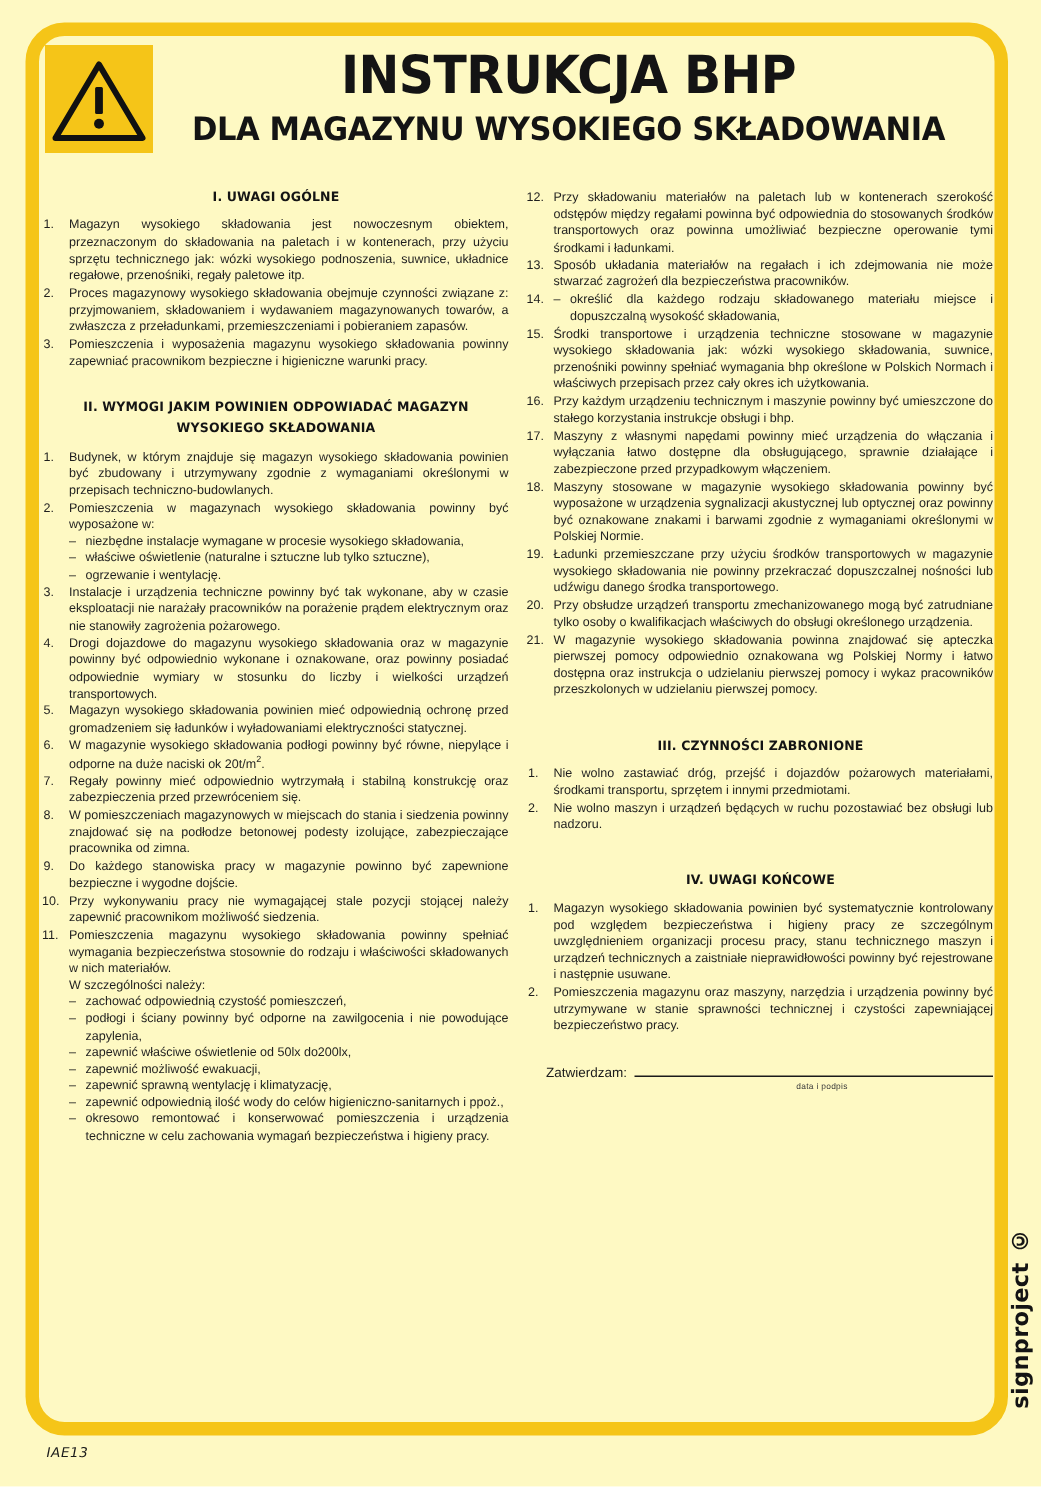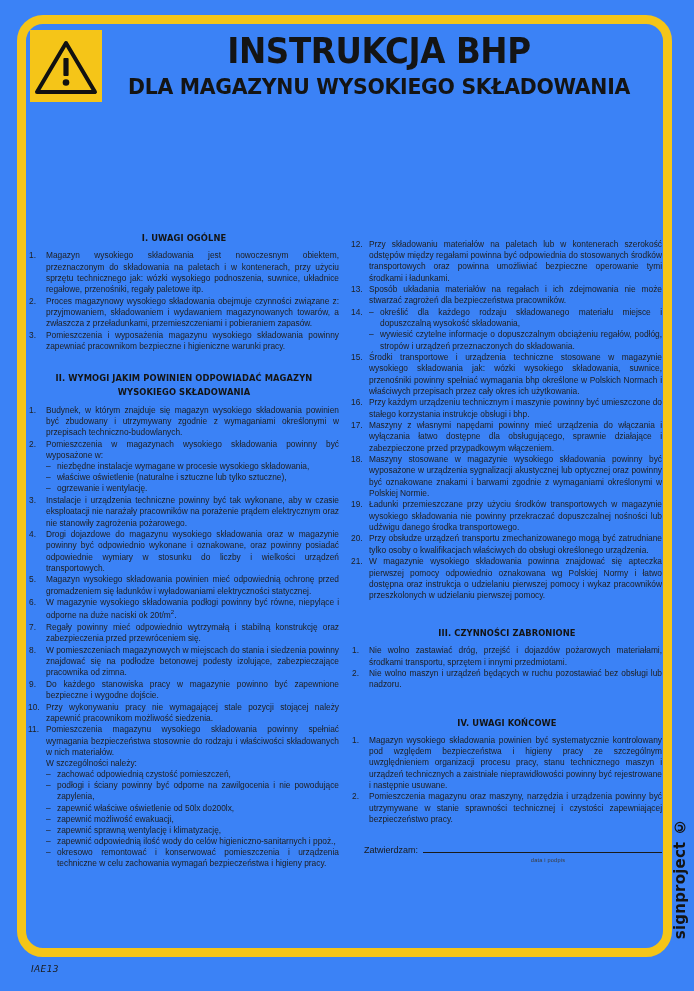--- a/index.html
+++ b/index.html
@@ -15,21 +15,21 @@
     overflow: hidden;
     position: relative;
   }
 
   
   #poster {
     position: absolute;
     left: 0; top: 0;
     width: 694px;
     height: 991px;
-    background: #3b82f6;
+    background: #fef9c3;
   }
   #frame {
     position: absolute;
     left: 17px;
     top: 15px;
     width: 655px;
     height: 942px;
     border: 9px solid #f5c518;
     border-radius: 26px;
     box-sizing: border-box;
@@ -84,26 +84,25 @@
     transform: scaleX(0.95);
     transform-origin: center;
     margin-top: 6px;
     white-space: nowrap;
   }
 
   
   #columns {
     position: absolute;
     left: 29px;
-    top: 146px;
+    top: 126px;
     width: 634px;
     height: 810px;
     display: flex;
     gap: 13px;
-    align-items: center;
   }
   .col {
     width: 310px;
     flex: 0 0 310px;
     position: relative;
   }
 
   .sec-title {
     font-family: "DejaVu Sans", sans-serif;
     font-weight: bold;
@@ -337,21 +336,20 @@
             <span class="para">Przy składowaniu materiałów na paletach lub w kontenerach szerokość odstępów między regałami powinna być odpowiednia do stosowanych środków transportowych oraz powinna umożliwiać bezpieczne operowanie tymi środkami i ładunkami.</span>
           </li>
           <li>
             <span class="num wide">13.</span>
             <span class="para">Sposób układania materiałów na regałach i ich zdejmowania nie może stwarzać zagrożeń dla bezpieczeństwa pracowników.</span>
           </li>
           <li>
             <span class="num wide">14.</span>
             <ul class="dashes">
               <li>określić dla każdego rodzaju składowanego materiału miejsce i dopuszczalną wysokość składowania,</li>
-              <li>wywiesić czytelne informacje o dopuszczalnym obciążeniu regałów, podłóg, stropów i urządzeń przeznaczonych do składowania.</li>
             </ul>
           </li>
           <li>
             <span class="num wide">15.</span>
             <span class="para">Środki transportowe i urządzenia techniczne stosowane w magazynie wysokiego składowania jak: wózki wysokiego składowania, suwnice, przenośniki powinny spełniać wymagania bhp określone w Polskich Normach i właściwych przepisach przez cały okres ich użytkowania.</span>
           </li>
           <li>
             <span class="num wide">16.</span>
             <span class="para">Przy każdym urządzeniu technicznym i maszynie powinny być umieszczone do stałego korzystania instrukcje obsługi i bhp.</span>
           </li>

